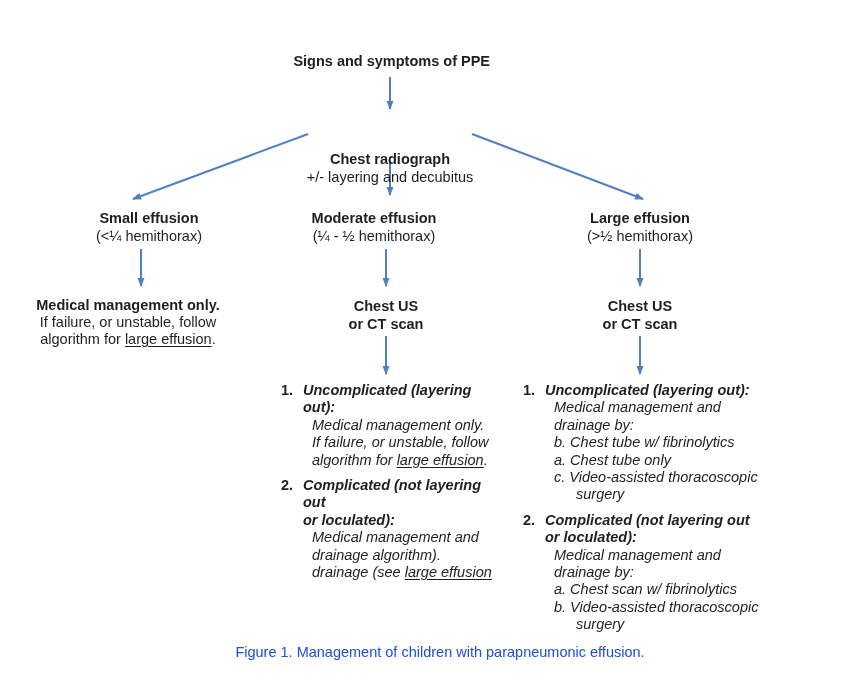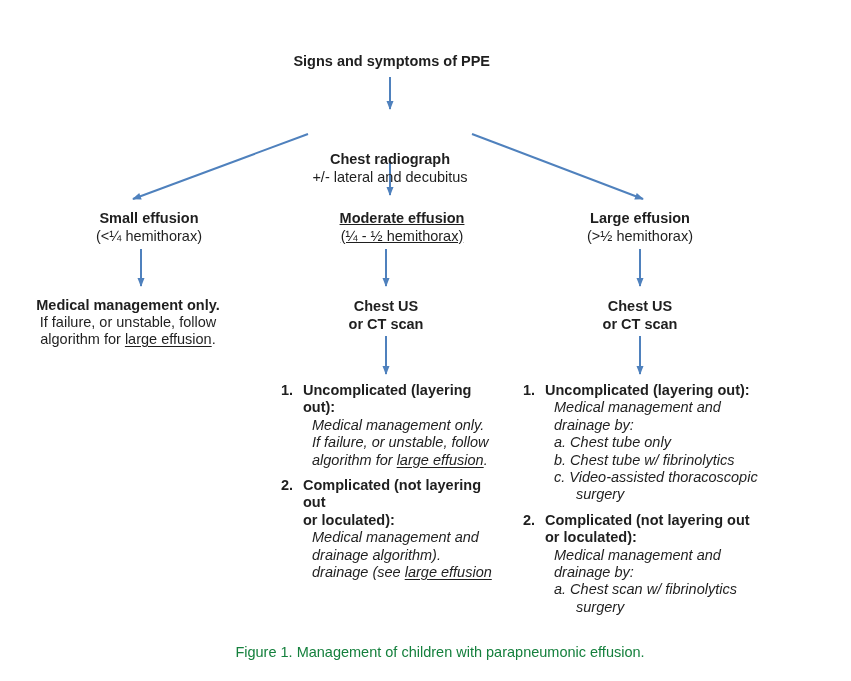--- a/index.html
+++ b/index.html
@@ -34,29 +34,29 @@
   }
   .list {
     position: absolute;
     font-size: 14.5px;
     line-height: 17.4px;
     text-align: left;
   }
   .li { display: flex; }
   .li + .li { margin-top: 8px; }
   .num { flex: none; width: 22px; font-weight: bold; }
-  .head { font-weight: bold; }
+  .head { font-weight: bold; font-style: italic; }
   .bodylines { margin-left: 9px; font-style: italic; }
   .sub { margin-left: 22px; }
   .caption {
     position: absolute;
     left: 140px; top: 644px; width: 600px;
     font-size: 14.5px;
     text-align: center;
-    color: #15803d;
+    color: #1d4ed8;
   }
 </style>
 </head>
 <body>
 
 <div class="page">
 
   <svg class="arrows" viewBox="0 0 851 681" xmlns="http://www.w3.org/2000/svg">
     <defs>
       <marker id="ah" markerWidth="11" markerHeight="9" refX="8.5" refY="4" orient="auto" markerUnits="userSpaceOnUse">
@@ -75,29 +75,29 @@
       <line x1="640" y1="336" x2="640" y2="374" marker-end="url(#ah)"></line>
     </g>
   </svg>
 
   <div class="node b" style="left:290px; top:52px; width:200px;text-align:right;">
     <span>Signs and symptoms of PPE</span>
   </div>
 
   <div class="node" style="left:290px; top:121px; width:200px;margin-top:29px;">
     <div class="b">Chest radiograph</div>
-    <div>+/- lateral and decubitus</div>
+    <div>+/- layering and decubitus</div>
   </div>
 
   <div class="node" style="left:59px; top:209px; width:180px;">
     <div class="b">Small effusion</div>
     <div>(&lt;¼ hemithorax)</div>
   </div>
 
-  <div class="node" style="left:312px; top:209px; width:180px;text-decoration:underline;">
+  <div class="node" style="left:284px; top:209px; width:180px;">
     <div class="b">Moderate effusion</div>
     <div>(¼ - ½ hemithorax)</div>
   </div>
 
   <div class="node" style="left:550px; top:209px; width:180px;">
     <div class="b">Large effusion</div>
     <div>(&gt;½ hemithorax)</div>
   </div>
 
   <div class="outcome" style="left:28px; top:297px; width:200px;">
@@ -143,36 +143,37 @@
   </div>
 
   <div class="list" style="left:523px; top:382px; width:250px;">
     <div class="li">
       <div class="num">1.</div>
       <div>
         <div class="head">Uncomplicated (layering out):</div>
         <div class="bodylines">
           <div>Medical management and</div>
           <div>drainage by:</div>
+          <div>b. Chest tube w/ fibrinolytics</div>
           <div>a. Chest tube only</div>
-          <div>b. Chest tube w/ fibrinolytics</div>
           <div>c. Video-assisted thoracoscopic</div>
           <div class="sub">surgery</div>
         </div>
       </div>
     </div>
     <div class="li">
       <div class="num">2.</div>
       <div>
         <div class="head">Complicated (not layering out</div>
         <div class="head">or loculated):</div>
         <div class="bodylines">
           <div>Medical management and</div>
           <div>drainage by:</div>
           <div>a. Chest scan w/ fibrinolytics</div>
+          <div>b. Video-assisted thoracoscopic</div>
           <div class="sub">surgery</div>
         </div>
       </div>
     </div>
   </div>
 
   <div class="caption">
     <span>Figure 1. Management of children with parapneumonic effusion.</span>
   </div>
 

